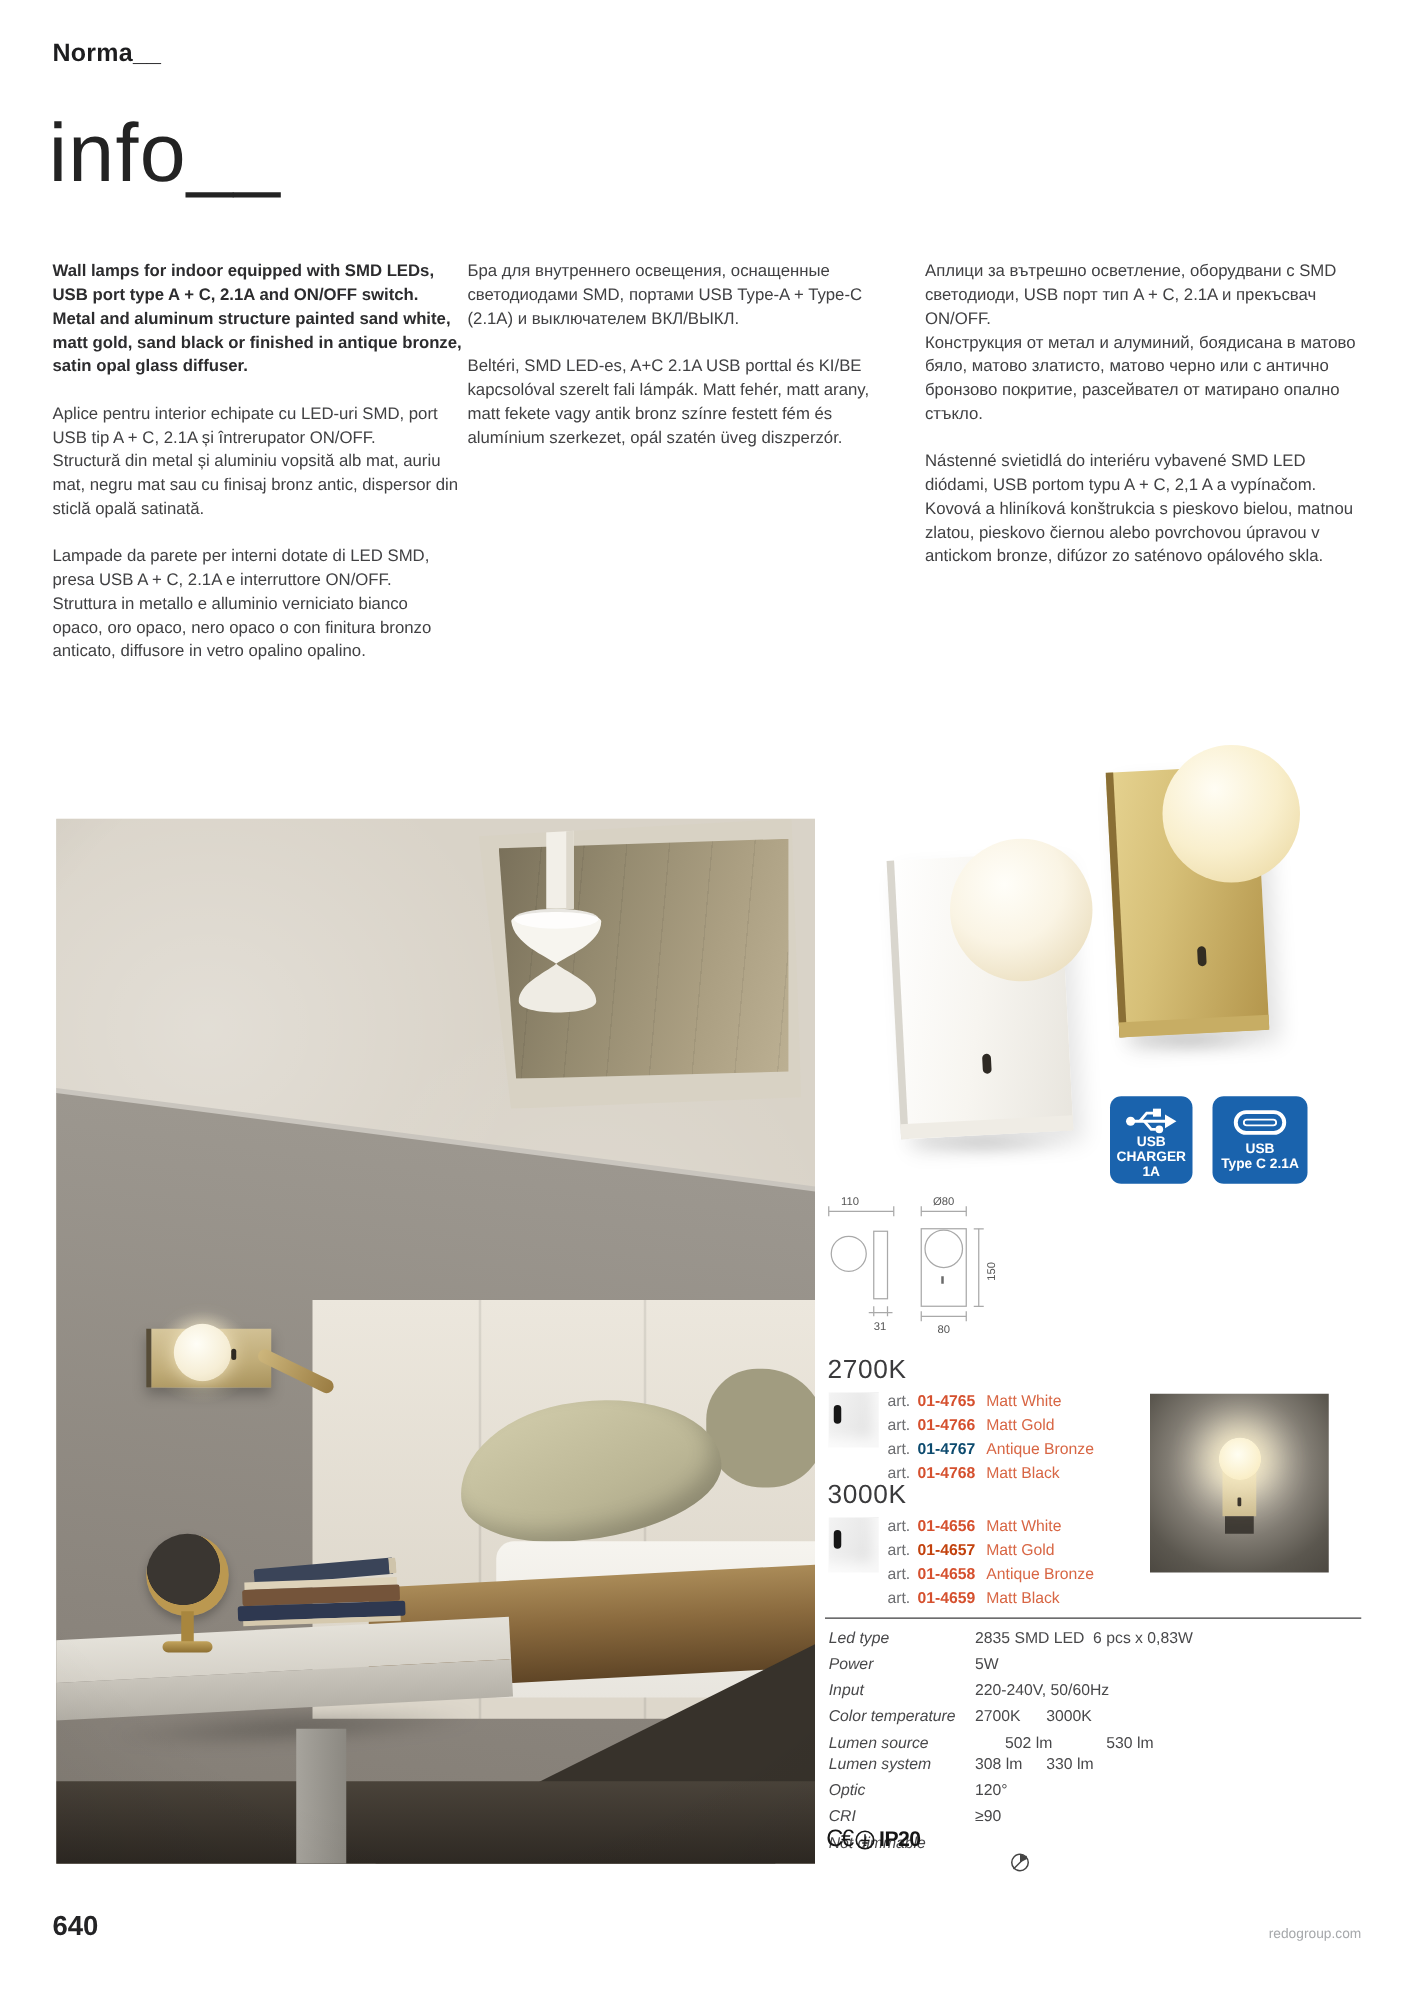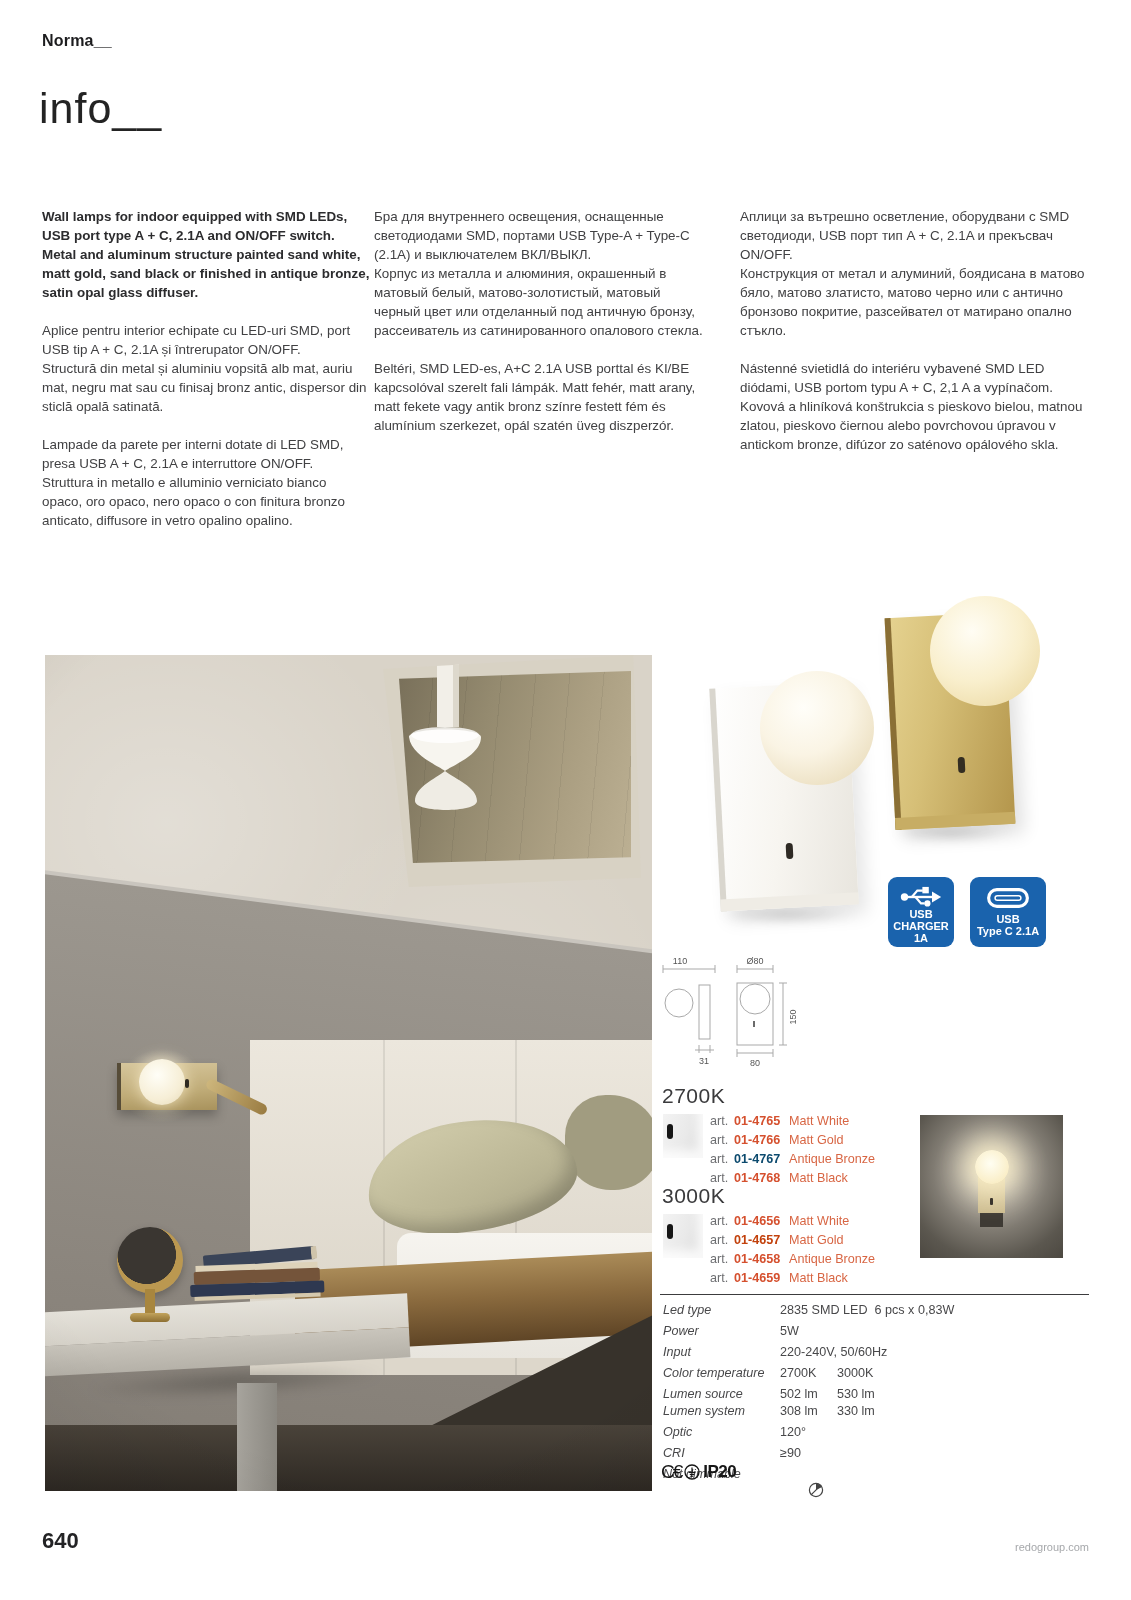--- a/index.html
+++ b/index.html
@@ -1,20 +1,20 @@
 <!DOCTYPE html>
 <html><head>
 <meta charset="utf-8">
 <style>
   html,body{margin:0;padding:0;background:#fff;}
   .page{position:relative;width:1131px;height:1600px;background:#fff;overflow:hidden;
         font-family:"Liberation Sans",sans-serif;color:#3f3f41;}
   
-  .brand{position:absolute;left:42px;top:32px;font-size:16px;font-weight:700;color:#1d1d1f;letter-spacing:.2px;}
-  .title{position:absolute;left:39px;top:84px;font-size:43px;font-weight:300;color:#232323;letter-spacing:1px;}
+  .brand{position:absolute;left:42px;top:32px;font-size:20px;font-weight:700;color:#1d1d1f;letter-spacing:.2px;}
+  .title{position:absolute;left:39px;top:84px;font-size:66px;font-weight:300;color:#232323;letter-spacing:1px;}
   
   .col{position:absolute;top:207px;font-size:13.4px;line-height:1.42;color:#414143;}
   .col p{margin:0;}
   .col .gap{height:19px;}
   .col1{left:42px;width:328px;}
   .col2{left:374px;width:334px;}
   .col3{left:740px;width:352px;}
   .bold p{font-weight:700;color:#2c2c2e;}
   
   .photo{position:absolute;left:45px;top:655px;width:607px;height:836px;overflow:hidden;background:#d9d3c8;}
@@ -98,21 +98,21 @@
   .litphoto{position:absolute;left:920px;top:1115px;width:143px;height:143px;overflow:hidden;
      background:radial-gradient(circle at 50% 40%,#e9e3d5 0%,#b7b1a5 24%,#807b72 52%,#5b574f 78%,#4c4841 100%);}
   .litphoto .plate{position:absolute;left:58px;top:50px;width:27px;height:48px;background:linear-gradient(180deg,#ecdfbc 0%,#cdbd91 100%);}
   .litphoto .foot{position:absolute;left:60px;top:98px;width:23px;height:14px;background:#3e3a34;}
   .litphoto .globe{position:absolute;left:55px;top:35px;width:34px;height:34px;border-radius:50%;background:radial-gradient(circle at 45% 40%,#fffef2 0%,#f9ecc2 80%);box-shadow:0 0 26px 10px rgba(252,240,200,.85);}
   .litphoto .sw{position:absolute;left:70px;top:83px;width:3px;height:7px;background:#3a342c;border-radius:1px;}
   
   .divider{position:absolute;left:660px;top:1294px;width:429px;height:1px;background:#3c3c3e;}
   .specs{position:absolute;left:663px;top:1302px;width:430px;font-size:12.6px;color:#48484a;}
   .srow{display:flex;line-height:16px;margin-bottom:5px;}
-  .srow.tight{margin-bottom:1px;}
+  .srow.tight{margin-bottom:1px;gap:24px;}
   .srow .lab{width:117px;font-style:italic;}
   .srow .v1{width:57px;white-space:pre-wrap;}
   .srow .v2{}
   .certs{position:absolute;left:661px;top:1461px;display:flex;align-items:center;gap:3px;color:#161616;}
   .ce{font-size:19px;font-weight:500;letter-spacing:-2px;}
   .ip{font-size:17px;font-weight:800;letter-spacing:-.5px;}
   
   .pagenum{position:absolute;left:42px;top:1528px;font-size:22px;font-weight:600;color:#232325;}
   .site{position:absolute;right:42px;top:1541px;font-size:11px;color:#a6a8ab;text-align:right;}
 </style>
@@ -137,21 +137,20 @@
     <div class="gap"></div>
     <div>
       <p>Lampade da parete per interni dotate di LED SMD, presa USB A + C, 2.1A e interruttore ON/OFF.</p>
       <p>Struttura in metallo e alluminio verniciato bianco opaco, oro opaco, nero opaco o con finitura bronzo anticato, diffusore in vetro opalino opalino.</p>
     </div>
   </div>
 
   <div class="col col2">
     <div>
       <p>Бра для внутреннего освещения, оснащенные светодиодами SMD, портами USB Type-A + Type-C (2.1A) и выключателем ВКЛ/ВЫКЛ.</p>
-      <p>Корпус из металла и алюминия, окрашенный в матовый белый, матово-золотистый, матовый черный цвет или отделанный под античную бронзу, рассеиватель из сатинированного опалового стекла.</p>
     </div>
     <div class="gap"></div>
     <div>
       <p>Beltéri, SMD LED-es, A+C 2.1A USB porttal és KI/BE kapcsolóval szerelt fali lámpák. Matt fehér, matt arany, matt fekete vagy antik bronz színre festett fém és alumínium szerkezet, opál szatén üveg diszperzór.</p>
     </div>
   </div>
 
   <div class="col col3">
     <div>
       <p>Аплици за вътрешно осветление, оборудвани с SMD светодиоди, USB порт тип A + C, 2.1A и прекъсвач ON/OFF.</p>

